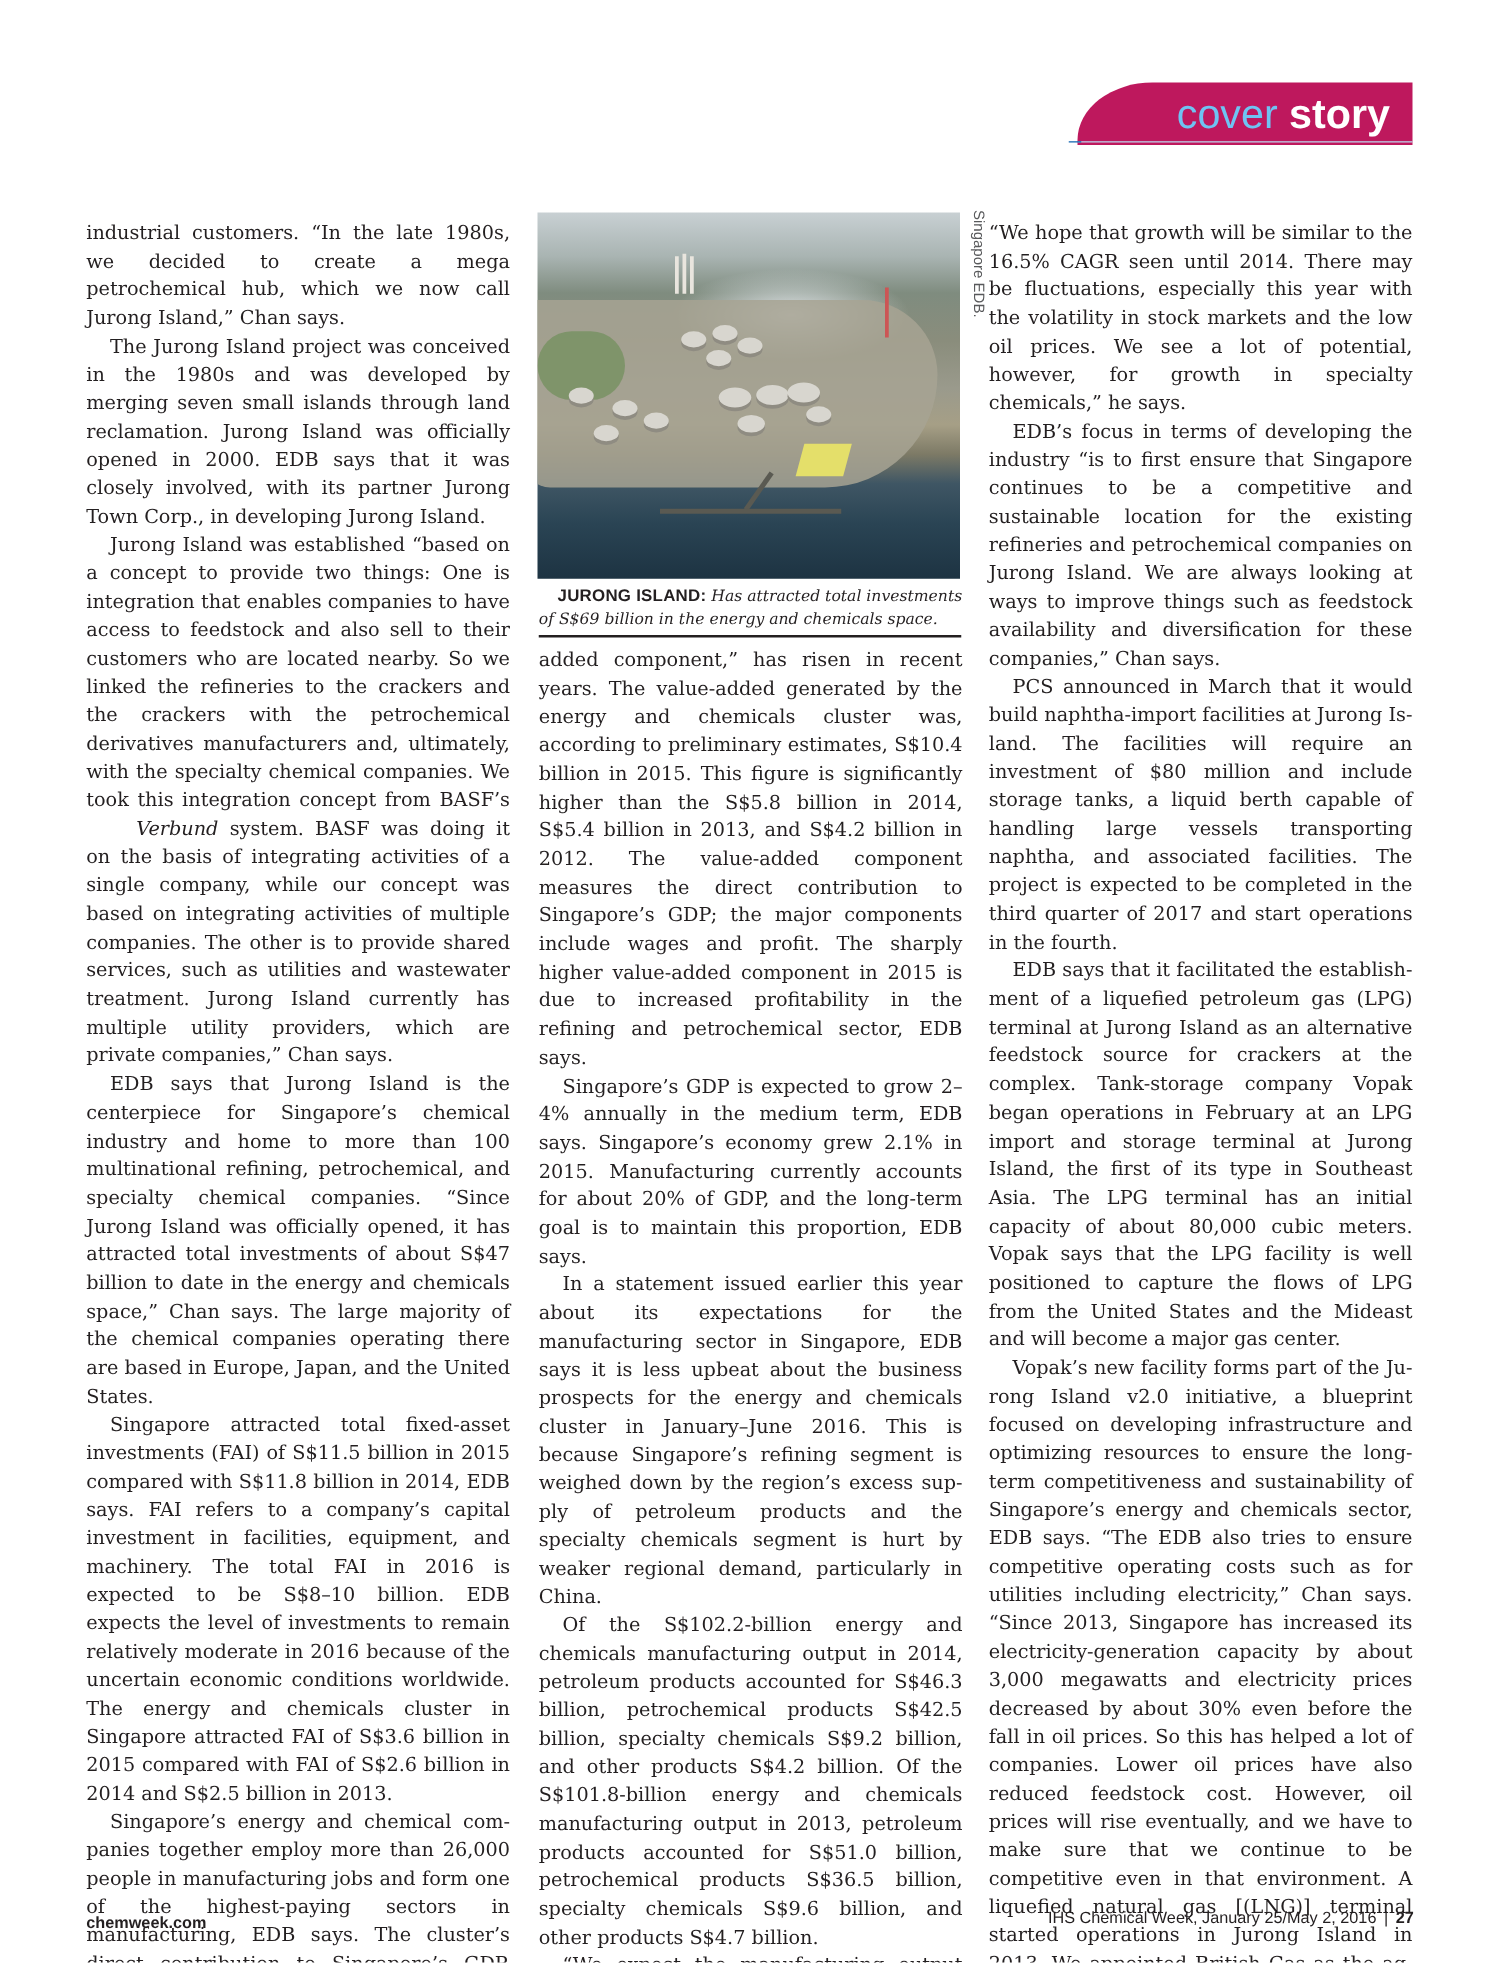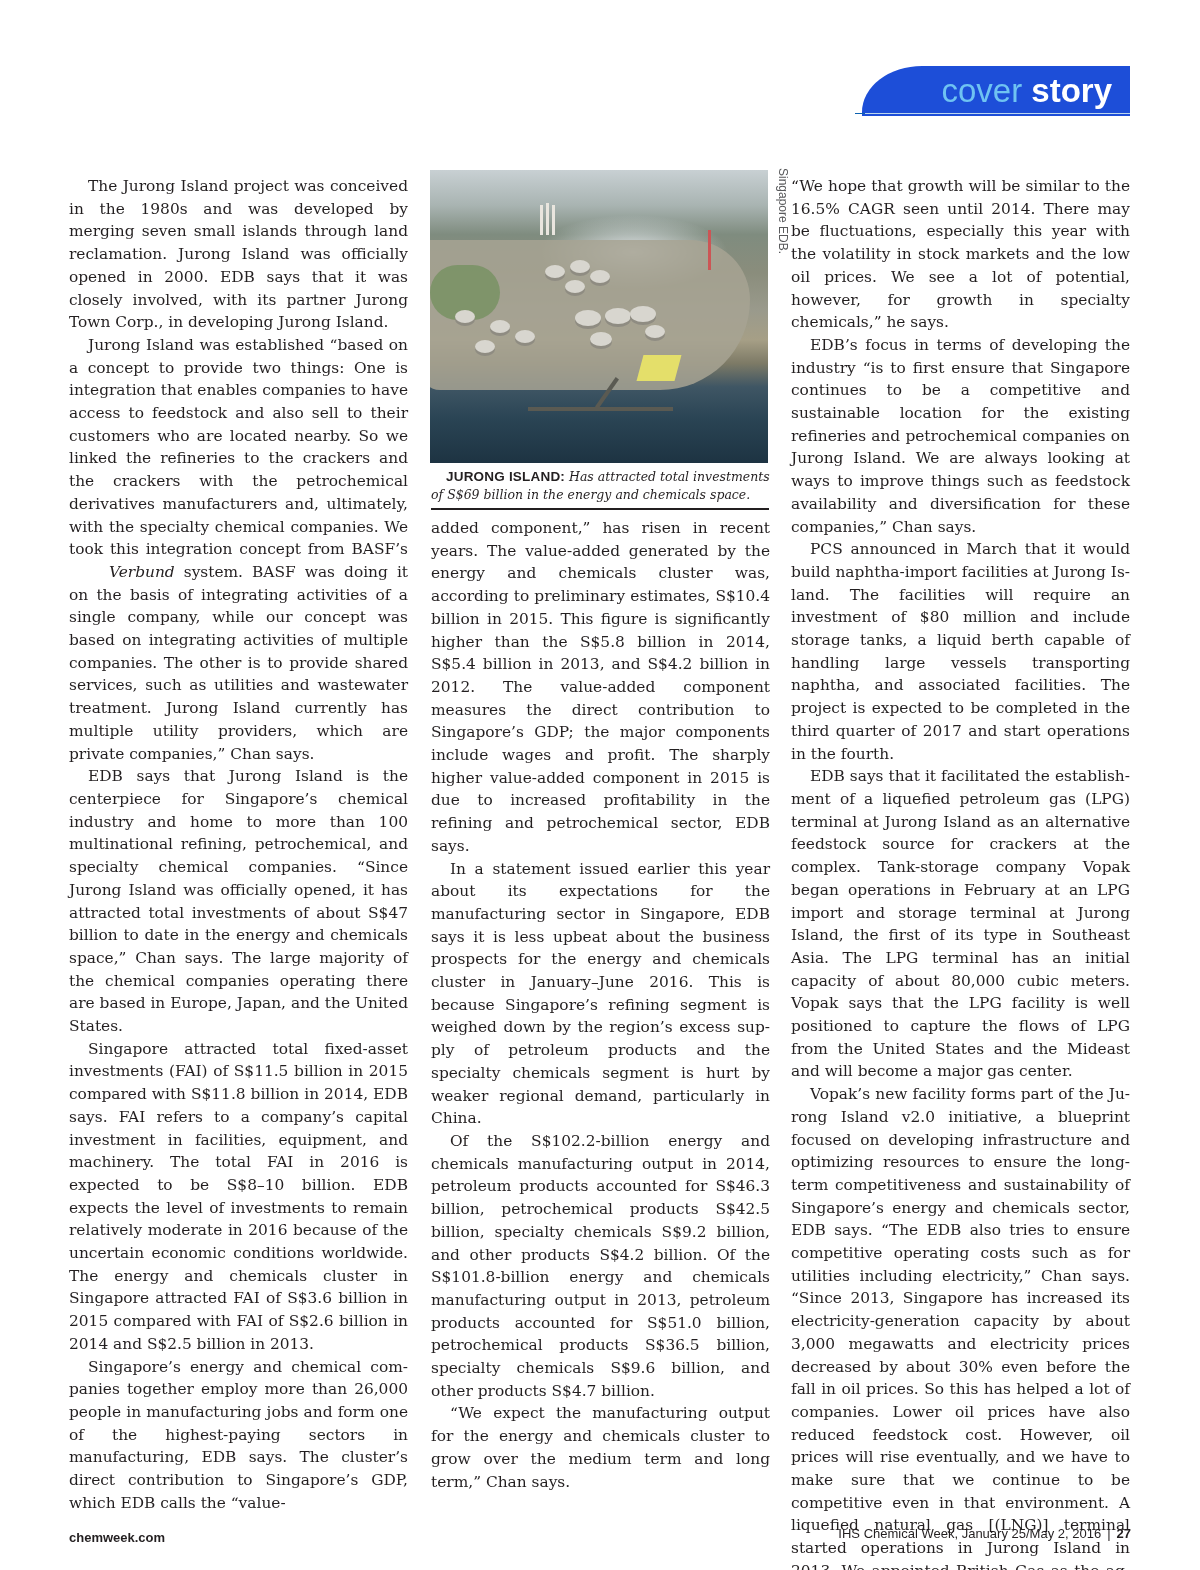--- a/index.html
+++ b/index.html
@@ -1,18 +1,18 @@
 <!DOCTYPE html>
 <html><head>
   <meta charset="utf-8">
   <style>
     html, body { margin:0; padding:0; background:#ffffff; }
     body { width:1200px; height:1570px; position:relative; overflow:hidden; font-family:"DejaVu Serif", serif; color:#231f20; }
 
-    .banner { position:absolute; left:862px; top:66px; width:268px; height:50px; background:#1d4ed8; border-top-left-radius:60px 46px; }
+    .banner { position:absolute; left:862px; top:66px; width:268px; height:50px; background:#be185d; border-top-left-radius:60px 46px; }
     .banner-rule { position:absolute; left:862px; top:113px; width:268px; height:1px; background:#bcd6ee; }
     .banner-rule-ext { position:absolute; left:855px; top:113px; width:10px; height:1px; background:#0d62b0; }
     .banner-text { position:absolute; right:18px; top:6px; font-family:"Liberation Sans", sans-serif; font-size:33px; line-height:38px; white-space:nowrap; }
     .banner-text .light { color:#6fc3f2; font-weight:normal; }
     .banner-text .bold { color:#ffffff; font-weight:bold; }
 
     .col { position:absolute; top:175px; width:339px; font-size:15.4px; line-height:22.7px; text-align:justify; hyphens:manual; }
     .col1 { left:69px; }
     .col2 { left:431px; top:517px; }
     .col3 { left:791px; }
@@ -50,20 +50,21 @@
 
 <div class="banner">
   <div class="banner-text">
     <span class="light">cover </span><span class="bold">story</span>
   </div>
 </div>
 <div class="banner-rule"></div>
 <div class="banner-rule-ext"></div>
 
 <div class="col col1">
+  <p>industrial customers. “In the late 1980s, we decided to create a mega petrochemical hub, which we now call Jurong Island,” Chan says.</p>
   <p class="indent">The Jurong Island project was conceived in the 1980s and was developed by merging seven small islands through land reclamation. Jurong Island was officially opened in 2000. EDB says that it was closely involved, with its partner Jurong Town Corp., in developing Ju­rong Island.</p>
   <p class="indent"><span>Jurong Island was established “based on a concept to provide two things: One is integra­tion that enables companies to have access to feedstock and also sell to their customers who are located nearby. So we linked the re­fineries to the crackers and the crackers with the petrochemical derivatives manufacturers and, ultimately, with the specialty chemical companies. We took this integration concept from BASF’s </span><em>Verbund</em><span> system. BASF was do­ing it on the basis of integrating activities of a single company, while our concept was based on integrating activities of multiple compa­nies. The other is to provide shared services, such as utilities and wastewater treatment. Jurong Island currently has multiple util­ity providers, which are private companies,” Chan says.</span></p>
   <p class="indent">EDB says that Jurong Island is the center­piece for Singapore’s chemical industry and home to more than 100 multinational refin­ing, petrochemical, and specialty chemical companies. “Since Jurong Island was officially opened, it has attracted total investments of about S$47 billion to date in the energy and chemicals space,” Chan says. The large majori­ty of the chemical companies operating there are based in Europe, Japan, and the United States.</p>
   <p class="indent">Singapore attracted total fixed-asset invest­ments (FAI) of S$11.5 billion in 2015 com­pared with S$11.8 billion in 2014, EDB says. FAI refers to a company’s capital investment in facilities, equipment, and machinery. The total FAI in 2016 is expected to be S$8–10 billion. EDB expects the level of investments to remain relatively moderate in 2016 be­cause of the uncertain economic conditions worldwide. The energy and chemicals cluster in Singapore attracted FAI of S$3.6 billion in 2015 compared with FAI of S$2.6 billion in 2014 and S$2.5 billion in 2013.</p>
   <p class="indent">Singapore’s energy and chemical com­panies together employ more than 26,000 people in manufacturing jobs and form one of the highest-paying sectors in manufacturing, EDB says. The cluster’s direct contribution to Singapore’s GDP, which EDB calls the “value-</p>
 </div>
 
 <div class="photo">
   <div class="land"></div>
   <div class="green"></div>
@@ -90,20 +91,21 @@
 </div>
 <div class="credit">Singapore EDB.</div>
 
 <div class="caption">
   <span class="cap-head">JURONG ISLAND: </span><span class="cap-body">Has attracted total investments of S$69 billion in the energy and chemicals space.</span>
 </div>
 <div class="caption-rule"></div>
 
 <div class="col col2">
   <p>added component,” has risen in recent years. The value-added generated by the energy and chemicals cluster was, according to prelimi­nary estimates, S$10.4 billion in 2015. This figure is significantly higher than the S$5.8 billion in 2014, S$5.4 billion in 2013, and S$4.2 billion in 2012. The value-added com­ponent measures the direct contribution to Singapore’s GDP; the major components in­clude wages and profit. The sharply higher value-added component in 2015 is due to increased profitability in the refining and pet­rochemical sector, EDB says.</p>
+  <p class="indent">Singapore’s GDP is expected to grow 2–4% annually in the medium term, EDB says. Sin­gapore’s economy grew 2.1% in 2015. Manu­facturing currently accounts for about 20% of GDP, and the long-term goal is to maintain this proportion, EDB says.</p>
   <p class="indent">In a statement issued earlier this year about its expectations for the manufacturing sec­tor in Singapore, EDB says it is less upbeat about the business prospects for the energy and chemicals cluster in January–June 2016. This is because Singapore’s refining segment is weighed down by the region’s excess sup­ply of petroleum products and the specialty chemicals segment is hurt by weaker regional demand, particularly in China.</p>
   <p class="indent">Of the S$102.2-billion energy and chemi­cals manufacturing output in 2014, petro­leum products accounted for S$46.3 bil­lion, petrochemical products S$42.5 billion, specialty chemicals S$9.2 billion, and other products S$4.2 billion. Of the S$101.8-billion energy and chemicals manufacturing out­put in 2013, petroleum products accounted for S$51.0 billion, petrochemical products S$36.5 billion, specialty chemicals S$9.6 bil­lion, and other products S$4.7 billion.</p>
   <p class="indent">“We expect the manufacturing output for the energy and chemicals cluster to grow over the medium term and long term,” Chan says.</p>
 </div>
 
 <div class="col col3">
   <p class="indent" style="text-indent:0">“We hope that growth will be similar to the 16.5% CAGR seen until 2014. There may be fluctuations, especially this year with the vol­atility in stock markets and the low oil prices. We see a lot of potential, however, for growth in specialty chemicals,” he says.</p>
   <p class="indent">EDB’s focus in terms of developing the in­dustry “is to first ensure that Singapore con­tinues to be a competitive and sustainable location for the existing refineries and pet­rochemical companies on Jurong Island. We are always looking at ways to improve things such as feedstock availability and diversifica­tion for these companies,” Chan says.</p>
   <p class="indent">PCS announced in March that it would build naphtha-import facilities at Jurong Is­land. The facilities will require an investment of $80 million and include storage tanks, a liquid berth capable of handling large vessels transporting naphtha, and associated facili­ties. The project is expected to be completed in the third quarter of 2017 and start opera­tions in the fourth.</p>
   <p class="indent">EDB says that it facilitated the establish­ment of a liquefied petroleum gas (LPG) terminal at Jurong Island as an alternative feedstock source for crackers at the complex. Tank-storage company Vopak began opera­tions in February at an LPG import and stor­age terminal at Jurong Island, the first of its type in Southeast Asia. The LPG terminal has an initial capacity of about 80,000 cubic me­ters. Vopak says that the LPG facility is well positioned to capture the flows of LPG from the United States and the Mideast and will become a major gas center.</p>

